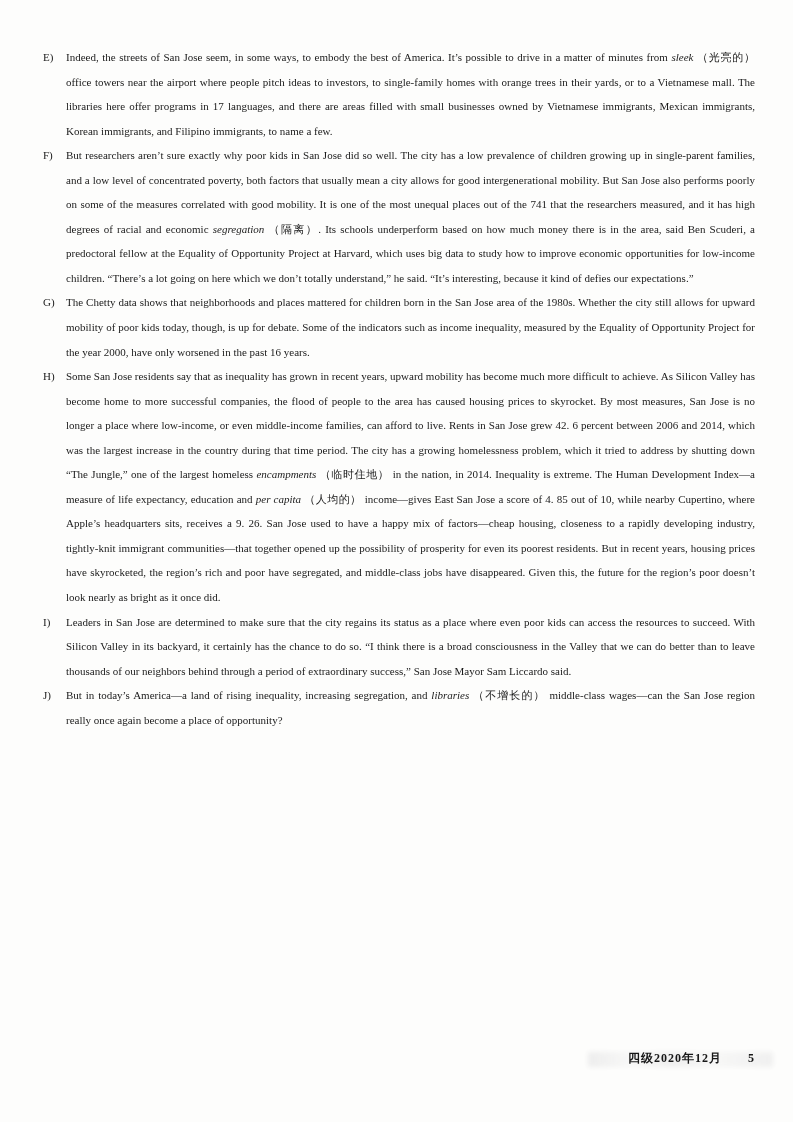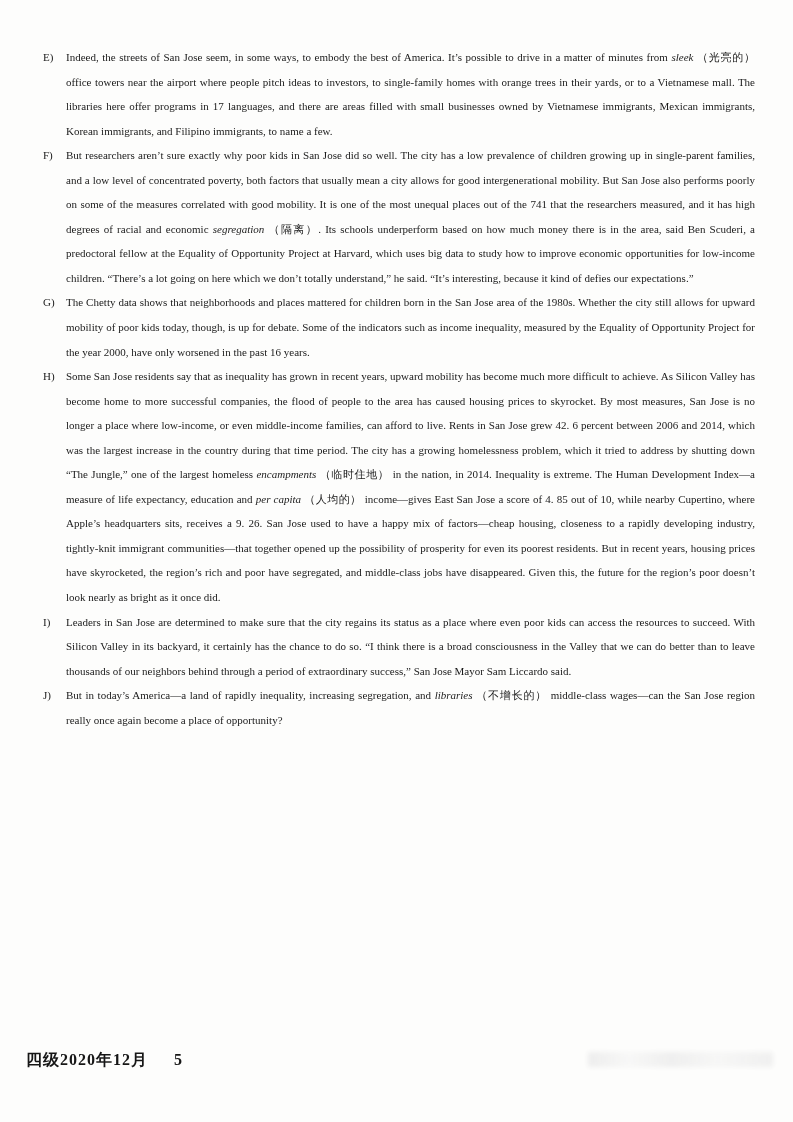--- a/index.html
+++ b/index.html
@@ -33,25 +33,25 @@
     display: inline-block;
     width: 23px;
     margin-left: -23px;
     font-weight: 400;
   }
   .pbody i {
     font-style: italic;
   }
   .footer {
     position: absolute;
-    left: 26px;
+    left: 42px;
     top: 1050px;
     width: 712px;
-    text-align: left;
-    font-size: 16px;
+    text-align: right;
+    font-size: 12px;
     font-weight: 700;
     letter-spacing: 1px;
     color: #161616;
   }
   .footer .page-num {
     margin-left: 26px;
     letter-spacing: 0;
   }
   .watermark {
     position: absolute;
@@ -90,21 +90,21 @@
 
   <div class="para">
     <span class="plabel">H)</span><span class="pbody"><span>Some San Jose residents say that as inequality has grown in recent years, upward mobility has become much more difficult to achieve. As Silicon Valley has become home to more successful companies, the flood of people to the area has caused housing prices to skyrocket. By most measures, San Jose is no longer a place where low-income, or even middle-income families, can afford to live. Rents in San Jose grew 42. 6 percent between 2006 and 2014, which was the largest increase in the country during that time period. The city has a growing homelessness problem, which it tried to address by shutting down “The Jungle,” one of the largest homeless </span><i>encampments</i><span> （临时住地） in the nation, in 2014. Inequality is extreme. The Human Development Index—a measure of life expectancy, education and </span><i>per capita</i><span> （人均的） income—gives East San Jose a score of 4. 85 out of 10, while nearby Cupertino, where Apple’s headquarters sits, receives a 9. 26. San Jose used to have a happy mix of factors—cheap housing, closeness to a rapidly developing industry, tightly-knit immigrant communities—that together opened up the possibility of prosperity for even its poorest residents. But in recent years, housing prices have skyrocketed, the region’s rich and poor have segregated, and middle-class jobs have disappeared. Given this, the future for the region’s poor doesn’t look nearly as bright as it once did.</span></span>
   </div>
 
   <div class="para">
     <span class="plabel">I)</span><span class="pbody"><span>Leaders in San Jose are determined to make sure that the city regains its status as a place where even poor kids can access the resources to succeed. With Silicon Valley in its backyard, it certainly has the chance to do so. “I think there is a broad consciousness in the Valley that we can do better than to leave thousands of our neighbors behind through a period of extraordinary success,” San Jose Mayor Sam Liccardo said.</span></span>
   </div>
 
   <div class="para">
-    <span class="plabel">J)</span><span class="pbody"><span>But in today’s America—a land of rapidly inequality, increasing segregation, and </span><i>libraries</i><span> （不增长的） middle-class wages—can the San Jose region really once again become a place of opportunity?</span></span>
+    <span class="plabel">J)</span><span class="pbody"><span>But in today’s America—a land of rising inequality, increasing segregation, and </span><i>libraries</i><span> （不增长的） middle-class wages—can the San Jose region really once again become a place of opportunity?</span></span>
   </div>
 </div>
 
   <div class="footer">
     <span>四级2020年12月</span><span class="page-num">5</span>
   </div>
 
   <div class="watermark"></div>
 
 </div>

